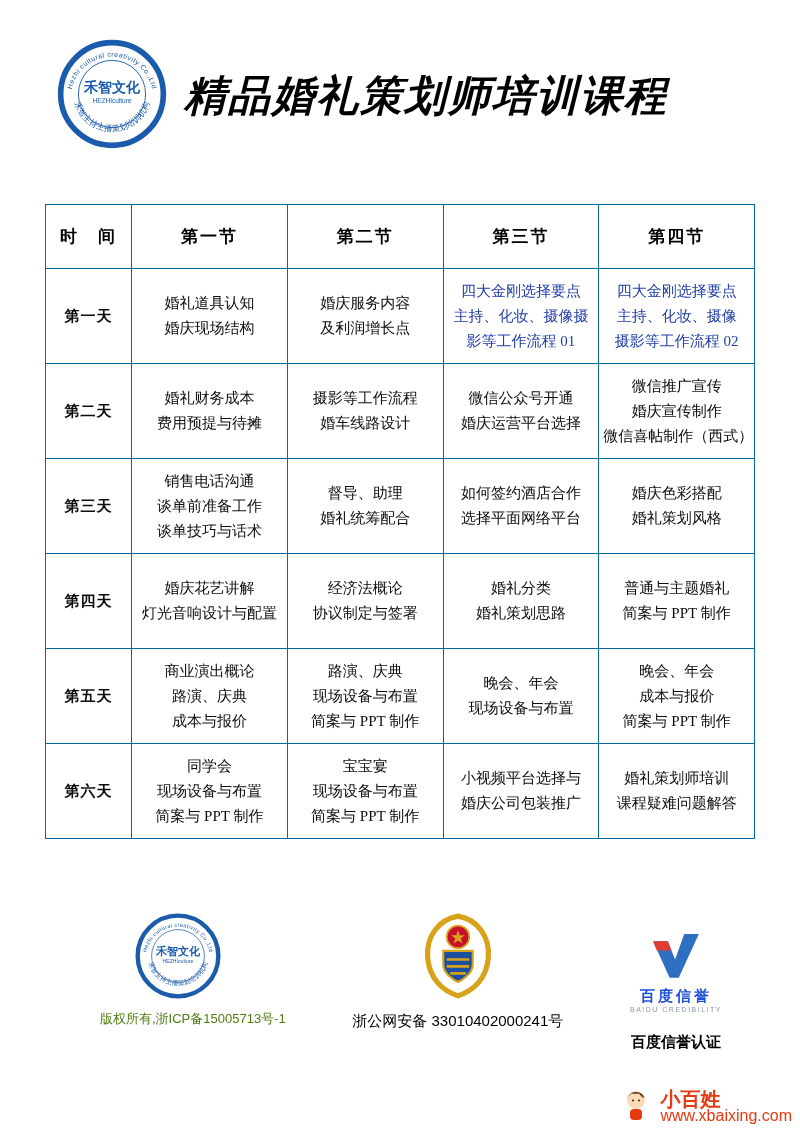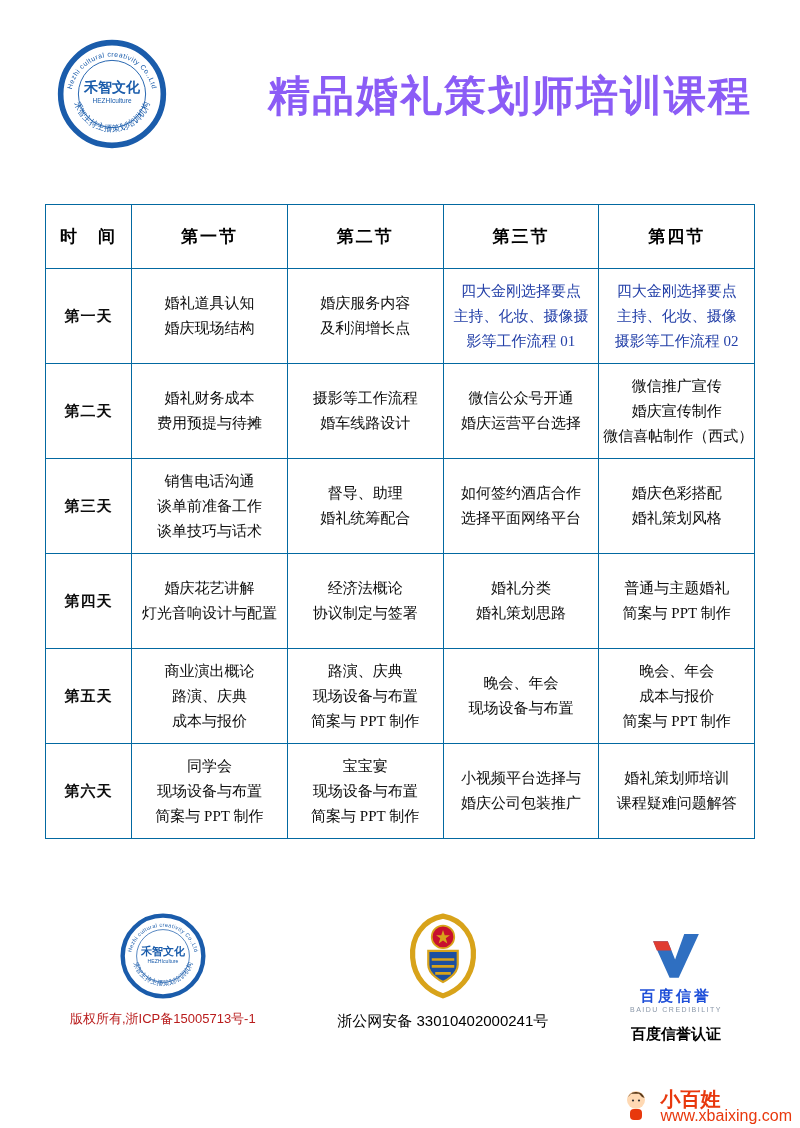--- a/index.html
+++ b/index.html
@@ -6,22 +6,22 @@
   html,body { background:#fff; }
   .page {
     width:800px; height:1128px; margin:0 auto; background:#ffffff;
     position:relative; overflow:hidden; color:#111;
     font-family:"Liberation Serif","DejaVu Serif",serif;
   }
 
   
   .header { display:flex; align-items:center; gap:16px; padding:38px 48px 0 56px; }
   .page-title {
-    flex:1; text-align:right; font-size:42px; font-weight:bold; letter-spacing:2px;
-    color:#8b5cf6; font-family:"Liberation Sans","DejaVu Sans",sans-serif; white-space:nowrap;
+    flex:1; text-align:left; font-size:42px; font-weight:bold; letter-spacing:2px;
+    color:#000000; font-family:"Liberation Sans","DejaVu Sans",sans-serif; white-space:nowrap;font-style:italic;
   }
 
   
   .fill-logo   { fill:var(--logo-blue,#1a5cab); }
   .stroke-logo { stroke:var(--logo-blue,#1a5cab); }
   .logo-arc-top    { font-size:7.5px; letter-spacing:.5px; font-family:"Liberation Sans",sans-serif; }
   .logo-arc-bottom { font-size:9px;  font-family:"Liberation Sans",sans-serif; }
   .logo-cn { font-size:15px; font-weight:bold; font-family:"Liberation Sans",sans-serif; }
   .logo-en { font-size:7px;  font-family:"Liberation Sans",sans-serif; }
 
@@ -38,26 +38,26 @@
   .day-cell { font-weight:bold; font-size:16px; letter-spacing:1px; }
   .cell-line { line-height:25px; white-space:nowrap; }
 
   
   .footer {
     position:absolute; left:0; right:0; top:912px;
     display:flex; justify-content:space-between; align-items:flex-start;
     padding:0 78px 0 70px;
   }
   .footer-block { display:flex; flex-direction:column; align-items:center; }
-  .copyright-text { margin-top:10px; font-size:13px; color:#b91c1c; font-family:"Liberation Sans",sans-serif; }
+  .copyright-text { margin-top:10px; font-size:13px; color:#4d7c0f; font-family:"Liberation Sans",sans-serif;margin-left:30px; }
   .police-text { margin-top:12px; font-size:15px; font-weight:normal; color:#000; font-family:"Liberation Sans",sans-serif; }
   .baidu-block { margin-top:14px; }
   .baidu-cn  { margin-top:3px; font-size:15px; font-weight:bold; color:#1d4ed8; letter-spacing:3px; font-family:"Liberation Sans",sans-serif; }
   .baidu-en  { font-size:7px; color:#8a97a8; letter-spacing:1.5px; font-family:"Liberation Sans",sans-serif; }
-  .baidu-cert { margin-top:12px; font-size:15px; font-weight:bold; color:#000; }
+  .baidu-cert { margin-top:20px; font-size:15px; font-weight:bold; color:#000; }
 
   .fill-gold      { fill:var(--badge-gold,#d8a31a); }
   .stroke-gold    { stroke:var(--badge-gold,#d8a31a); }
   .fill-bblue     { fill:var(--badge-blue,#1c4fa0); }
   .fill-bred      { fill:#c8102e; }
   .fill-baidu-blue{ fill:var(--baidu-blue,#2f6fc1); }
   .fill-baidu-red { fill:var(--baidu-red,#e03c31); }
 
   
   .watermark { position:absolute; right:8px; bottom:6px; display:flex; align-items:center; gap:11px; }

